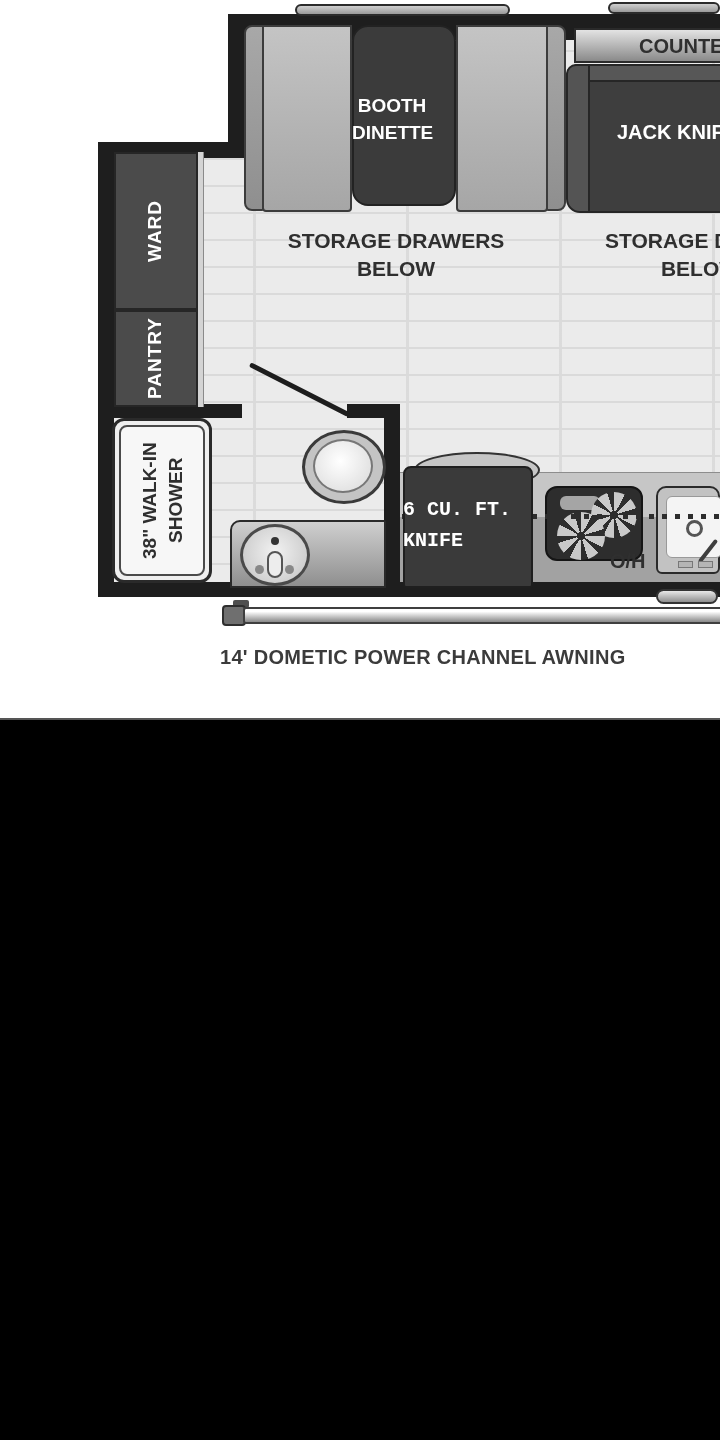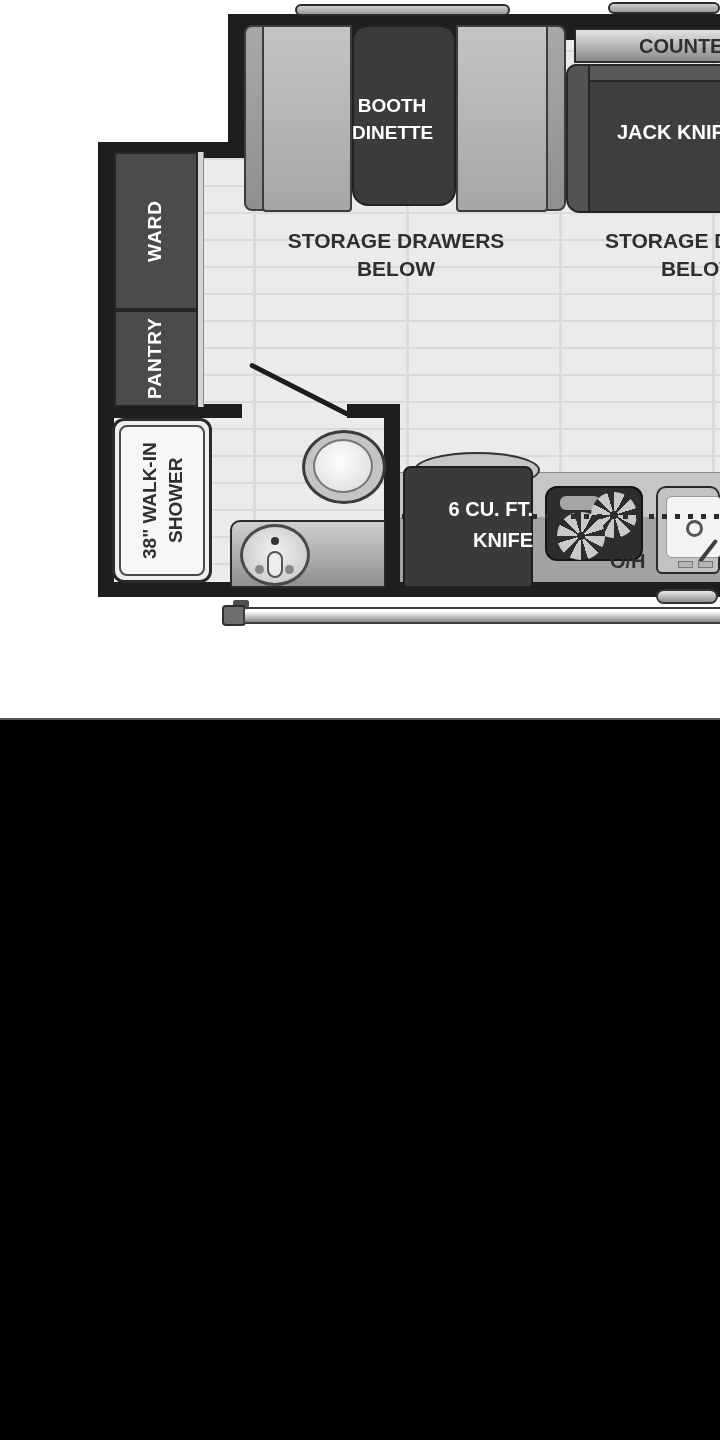--- a/index.html
+++ b/index.html
@@ -107,29 +107,30 @@
     <div class="abs" style="left:28px;top:32px;width:17px;height:17px;border:3px solid #555;border-radius:50%;"></div>
     <div class="abs" style="left:36px;top:61px;width:28px;height:4px;background:#3f3f3f;border-radius:2px;transform:rotate(-52deg);"></div>
     <div class="abs" style="left:20px;top:73px;width:15px;height:7px;background:#b5b5b5;border:1px solid #777;"></div>
     <div class="abs" style="left:40px;top:73px;width:15px;height:7px;background:#b5b5b5;border:1px solid #777;"></div>
   </div>
 
   <div class="abs" style="left:402px;top:514px;width:318px;height:5px;background:repeating-linear-gradient(90deg,#2d2d2d 0 5px,rgba(0,0,0,0) 5px 13px);"></div>
 
   <div class="abs" style="left:414px;top:452px;width:126px;height:36px;background:#c6c6c6;border:2px solid #333;border-radius:50%;"></div>
   <div class="abs" style="left:403px;top:466px;width:130px;height:122px;background:#3a3a3a;border:2px solid #1f1f1f;border-radius:8px 8px 3px 3px;"></div>
-  <div class="abs" style="left:403px;top:494px;width:130px;text-align:right;font-size:20px;line-height:31px;">
+  <div class="abs" style="left:403px;top:494px;width:130px;text-align:left;font-size:20px;line-height:31px;font-family:Liberation Mono, monospace;">
     <span class="wlbl" style="font-size:20px;">6 CU. FT.</span><br>
     <span class="wlbl" style="font-size:20px;">KNIFE</span>
   </div>
 
   <div class="abs lbl" style="left:610px;top:550px;font-size:20px;">O/H</div>
 
   <div class="abs" style="left:656px;top:589px;width:62px;height:15px;background:linear-gradient(180deg,#e8e8e8,#8e8e8e);border:2px solid #333;border-radius:8px;"></div>
 
   <div class="abs" style="left:233px;top:600px;width:16px;height:8px;background:#4f4f4f;border-radius:2px;"></div>
   <div class="abs" style="left:222px;top:605px;width:24px;height:21px;background:#6f6f6f;border:2px solid #2e2e2e;border-radius:4px;"></div>
   <div class="abs" style="left:243px;top:607px;width:477px;height:17px;background:linear-gradient(180deg,#ffffff 20%,#8f8f8f 95%);border:2px solid #3f3f3f;border-right:none;border-radius:3px 0 0 3px;"></div>
 
+  <div class="abs lbl" style="left:220px;top:646px;font-size:20px;letter-spacing:0.3px;color:#3b3b3b;">14' DOMETIC POWER CHANNEL AWNING</div>
 
   <div class="abs" style="left:0;top:718px;width:720px;height:722px;background:#000;border-top:2px solid #555;"></div>
 
 </div>
 
 </body></html>

